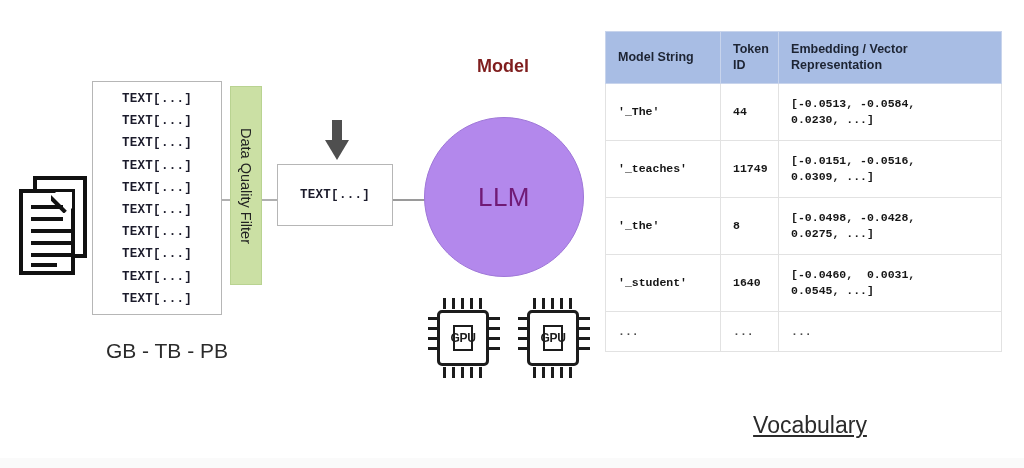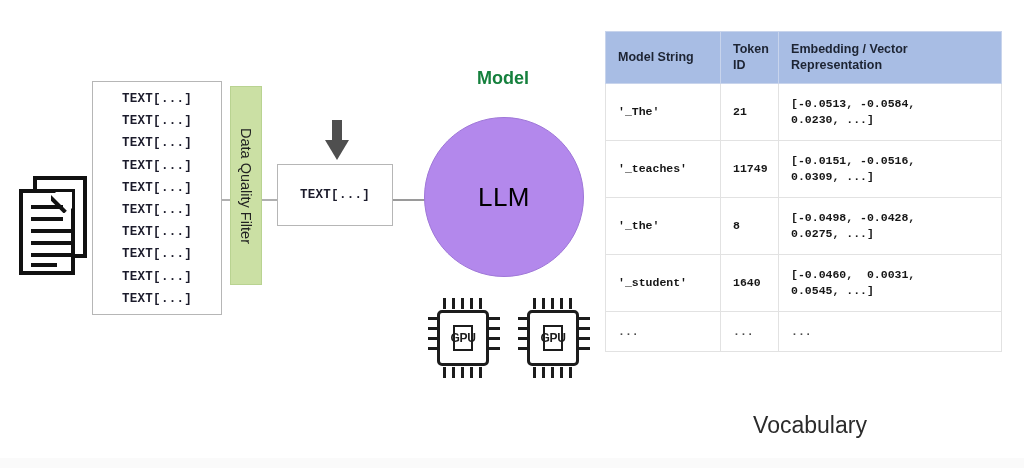--- a/index.html
+++ b/index.html
@@ -220,44 +220,44 @@
     height: 0;
     border-top: 5px solid transparent;
     border-bottom: 5px solid transparent;
     border-left: 8px solid #6d6d6d;
   }
 
   
   #model-label {
     position: absolute;
     left: 419px;
-    top: 68px;
+    top: 56px;
     width: 168px;
     text-align: center;
     font-size: 18px;
     font-weight: bold;
-    color: #15803d;
+    color: #7f1d1d;
   }
   #llm-circle {
     position: absolute;
     left: 424px;
     top: 117px;
     width: 160px;
     height: 160px;
     border-radius: 50%;
     background: #b388ec;
     border: 1px solid #9f77d8;
     box-sizing: border-box;
     display: flex;
     align-items: center;
     justify-content: center;
   }
   #llm-circle .llm-text {
     font-size: 26px;
-    color: #000000;
+    color: #701a75;
     letter-spacing: 0.5px;
   }
 
   
   #gpu-row {
     position: absolute;
     left: 428px;
     top: 296px;
     width: 160px;
     height: 84px;
@@ -319,20 +319,21 @@
     color: #2b2b2b;
   }
   #vocabulary-caption {
     position: absolute;
     left: 650px;
     top: 412px;
     width: 320px;
     text-align: center;
     font-size: 23px;
     color: #2b2b2b;
+    text-decoration: underline;
   }
 
   
   #vocab-table {
     position: absolute;
     left: 605px;
     top: 31px;
     width: 397px;
     border-collapse: collapse;
     table-layout: fixed;
@@ -493,36 +494,37 @@
       <div class="body">
         <div class="inner">
           <span class="gpu-text">GPU</span>
         </div>
       </div>
     </div>
 
   </div>
 
   <div id="corpus-caption">
+    <div>GB - TB - PB</div>
   </div>
 
   <table id="vocab-table">
     <thead>
       <tr>
         <th class="col-token">Model String</th>
         <th class="col-id">Token
 ID</th>
         <th class="col-emb">Embedding /
 Vector Representation</th>
       </tr>
     </thead>
     <tbody>
       <tr>
         <td>'_The'</td>
-        <td>21</td>
+        <td>44</td>
         <td>[-0.0513, -0.0584,
 0.0230, ...]</td>
       </tr>
       <tr>
         <td>'_teaches'</td>
         <td>11749</td>
         <td>[-0.0151, -0.0516,
 0.0309, ...]</td>
       </tr>
       <tr>

